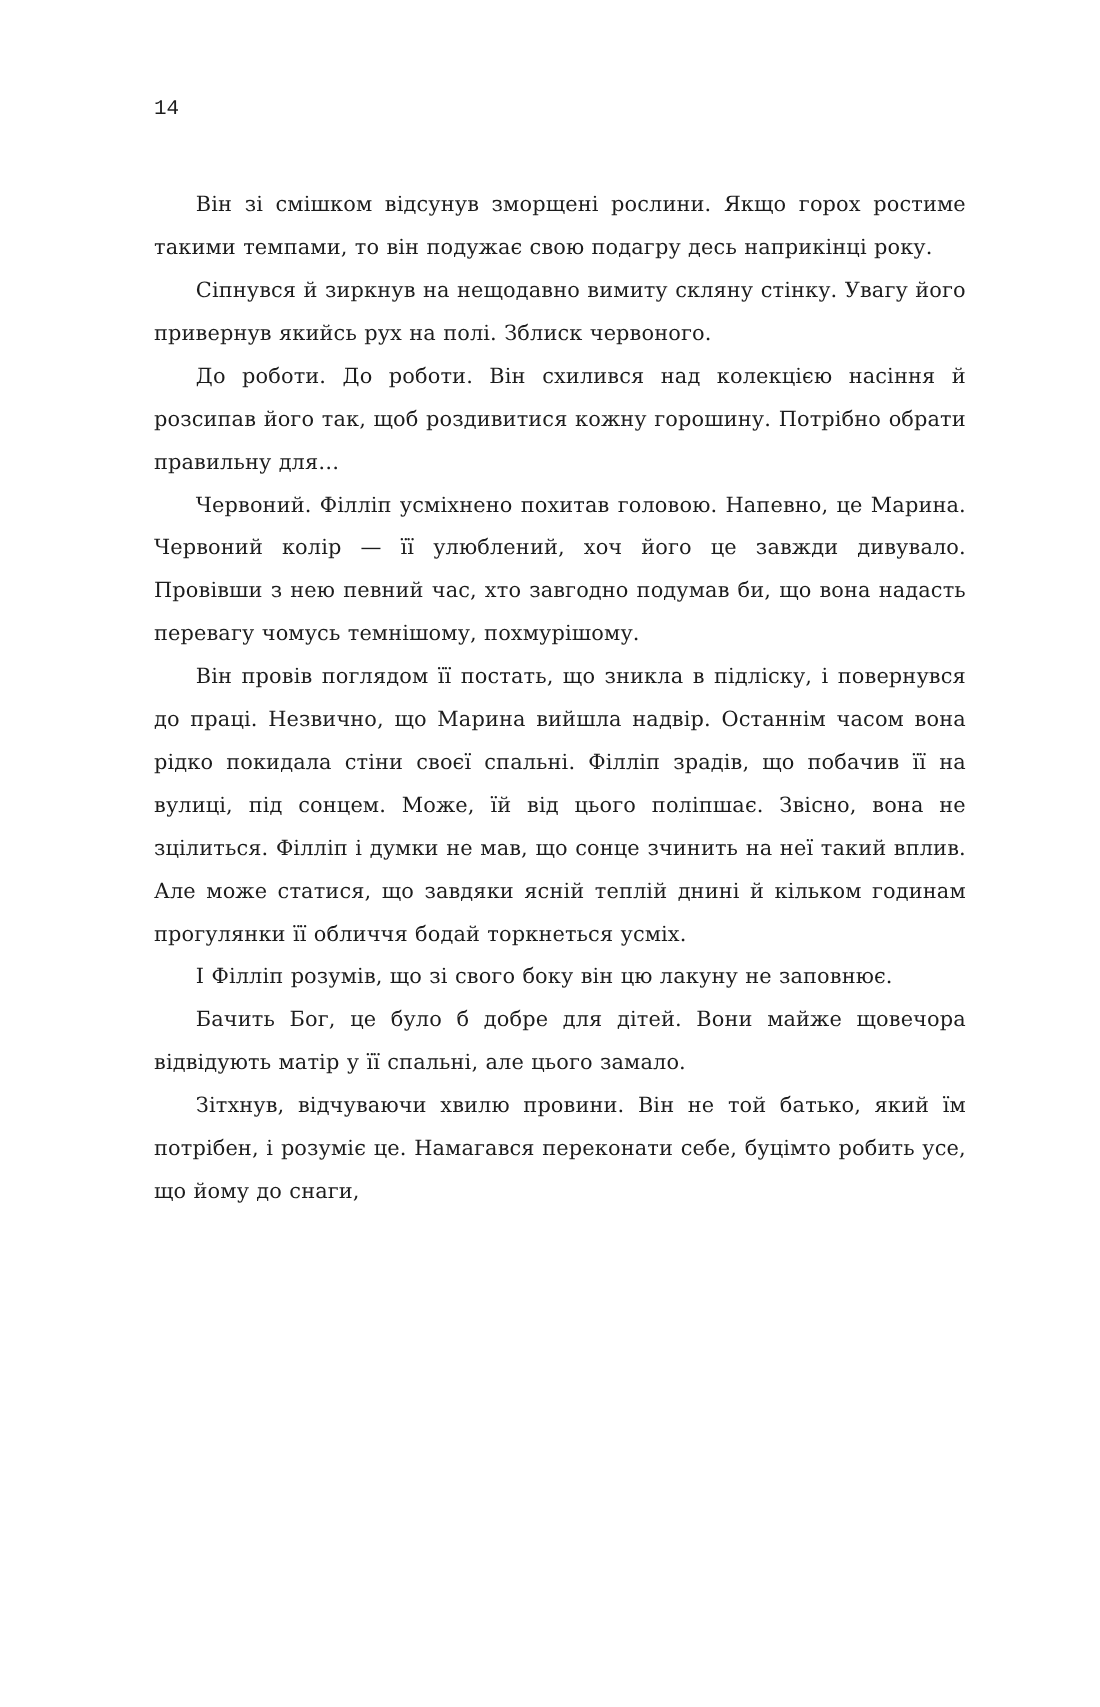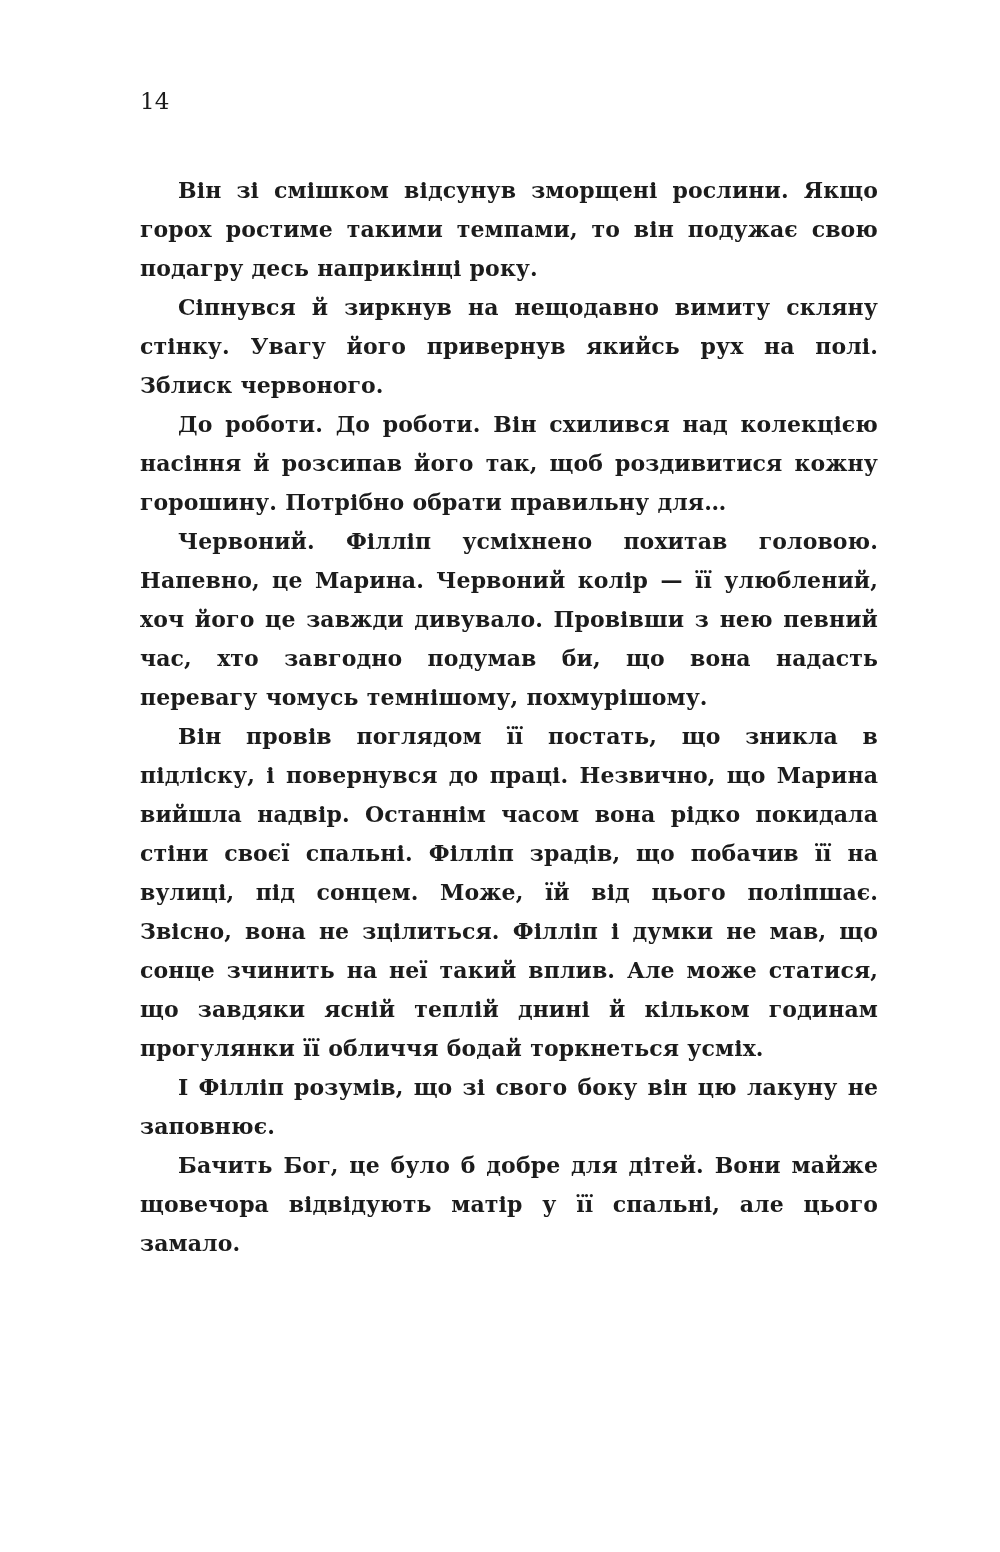--- a/index.html
+++ b/index.html
@@ -16,49 +16,50 @@
   }
   .page {
     box-sizing: border-box;
     width: 1000px;
     height: 1552px;
     padding: 90px 122px 40px 140px;
     background: #ffffff;
     overflow: hidden;
   }
   .page-number {
-    font-size: 23px;
+    font-size: 19px;
     line-height: 1;
     color: #1c1c1c;
     margin: 0 0 58px 0;
+    font-family: Liberation Mono, monospace;
   }
   .text-block {
     width: 738px;
   }
   .text-block p {
     margin: 0;
-    font-size: 22px;
+    font-size: 19px;
     line-height: 39px;
     text-align: justify;
     text-indent: 38px;
     letter-spacing: 0.1px;
     word-spacing: 0.5px;
     hyphens: auto;
-    font-weight: bold;
     -webkit-hyphens: auto;
   }
 </style>
 </head>
 <body>
 
 <div class="page" lang="uk">
   <div class="page-number">14</div>
 
   <div class="text-block">
     <p>Він зі смішком відсунув зморщені рослини. Якщо горох ростиме такими темпами, то він подужає свою подагру десь наприкінці року.</p>
     <p>Сіпнувся й зиркнув на нещодавно вимиту скляну стінку. Увагу його привернув якийсь рух на полі. Зблиск червоного.</p>
     <p>До роботи. До роботи. Він схилився над колекцією насіння й розсипав його так, щоб роздивитися кожну горошину. Потрібно обрати правильну для…</p>
     <p>Червоний. Філліп усміхнено похитав головою. Напевно, це Марина. Червоний колір — її улюблений, хоч його це завжди дивувало. Провівши з нею певний час, хто завгодно подумав би, що вона надасть перевагу чомусь темнішому, похмурішому.</p>
     <p>Він провів поглядом її постать, що зникла в підліску, і повернувся до праці. Незвично, що Марина вийшла надвір. Останнім часом вона рідко покидала стіни своєї спальні. Філліп зрадів, що побачив її на вулиці, під сонцем. Може, їй від цього поліпшає. Звісно, вона не зцілиться. Філліп і думки не мав, що сонце зчинить на неї такий вплив. Але може статися, що завдяки ясній теплій днині й кільком годинам прогулянки її обличчя бодай торкнеться усміх.</p>
     <p>І Філліп розумів, що зі свого боку він цю лакуну не заповнює.</p>
     <p>Бачить Бог, це було б добре для дітей. Вони майже щовечора відвідують матір у її спальні, але цього замало.</p>
+    <p>Зітхнув, відчуваючи хвилю провини. Він не той батько, який їм потрібен, і розуміє це. Намагався переконати себе, буцімто робить усе, що йому до снаги,</p>
   </div>
 </div>
 
 </body></html>

